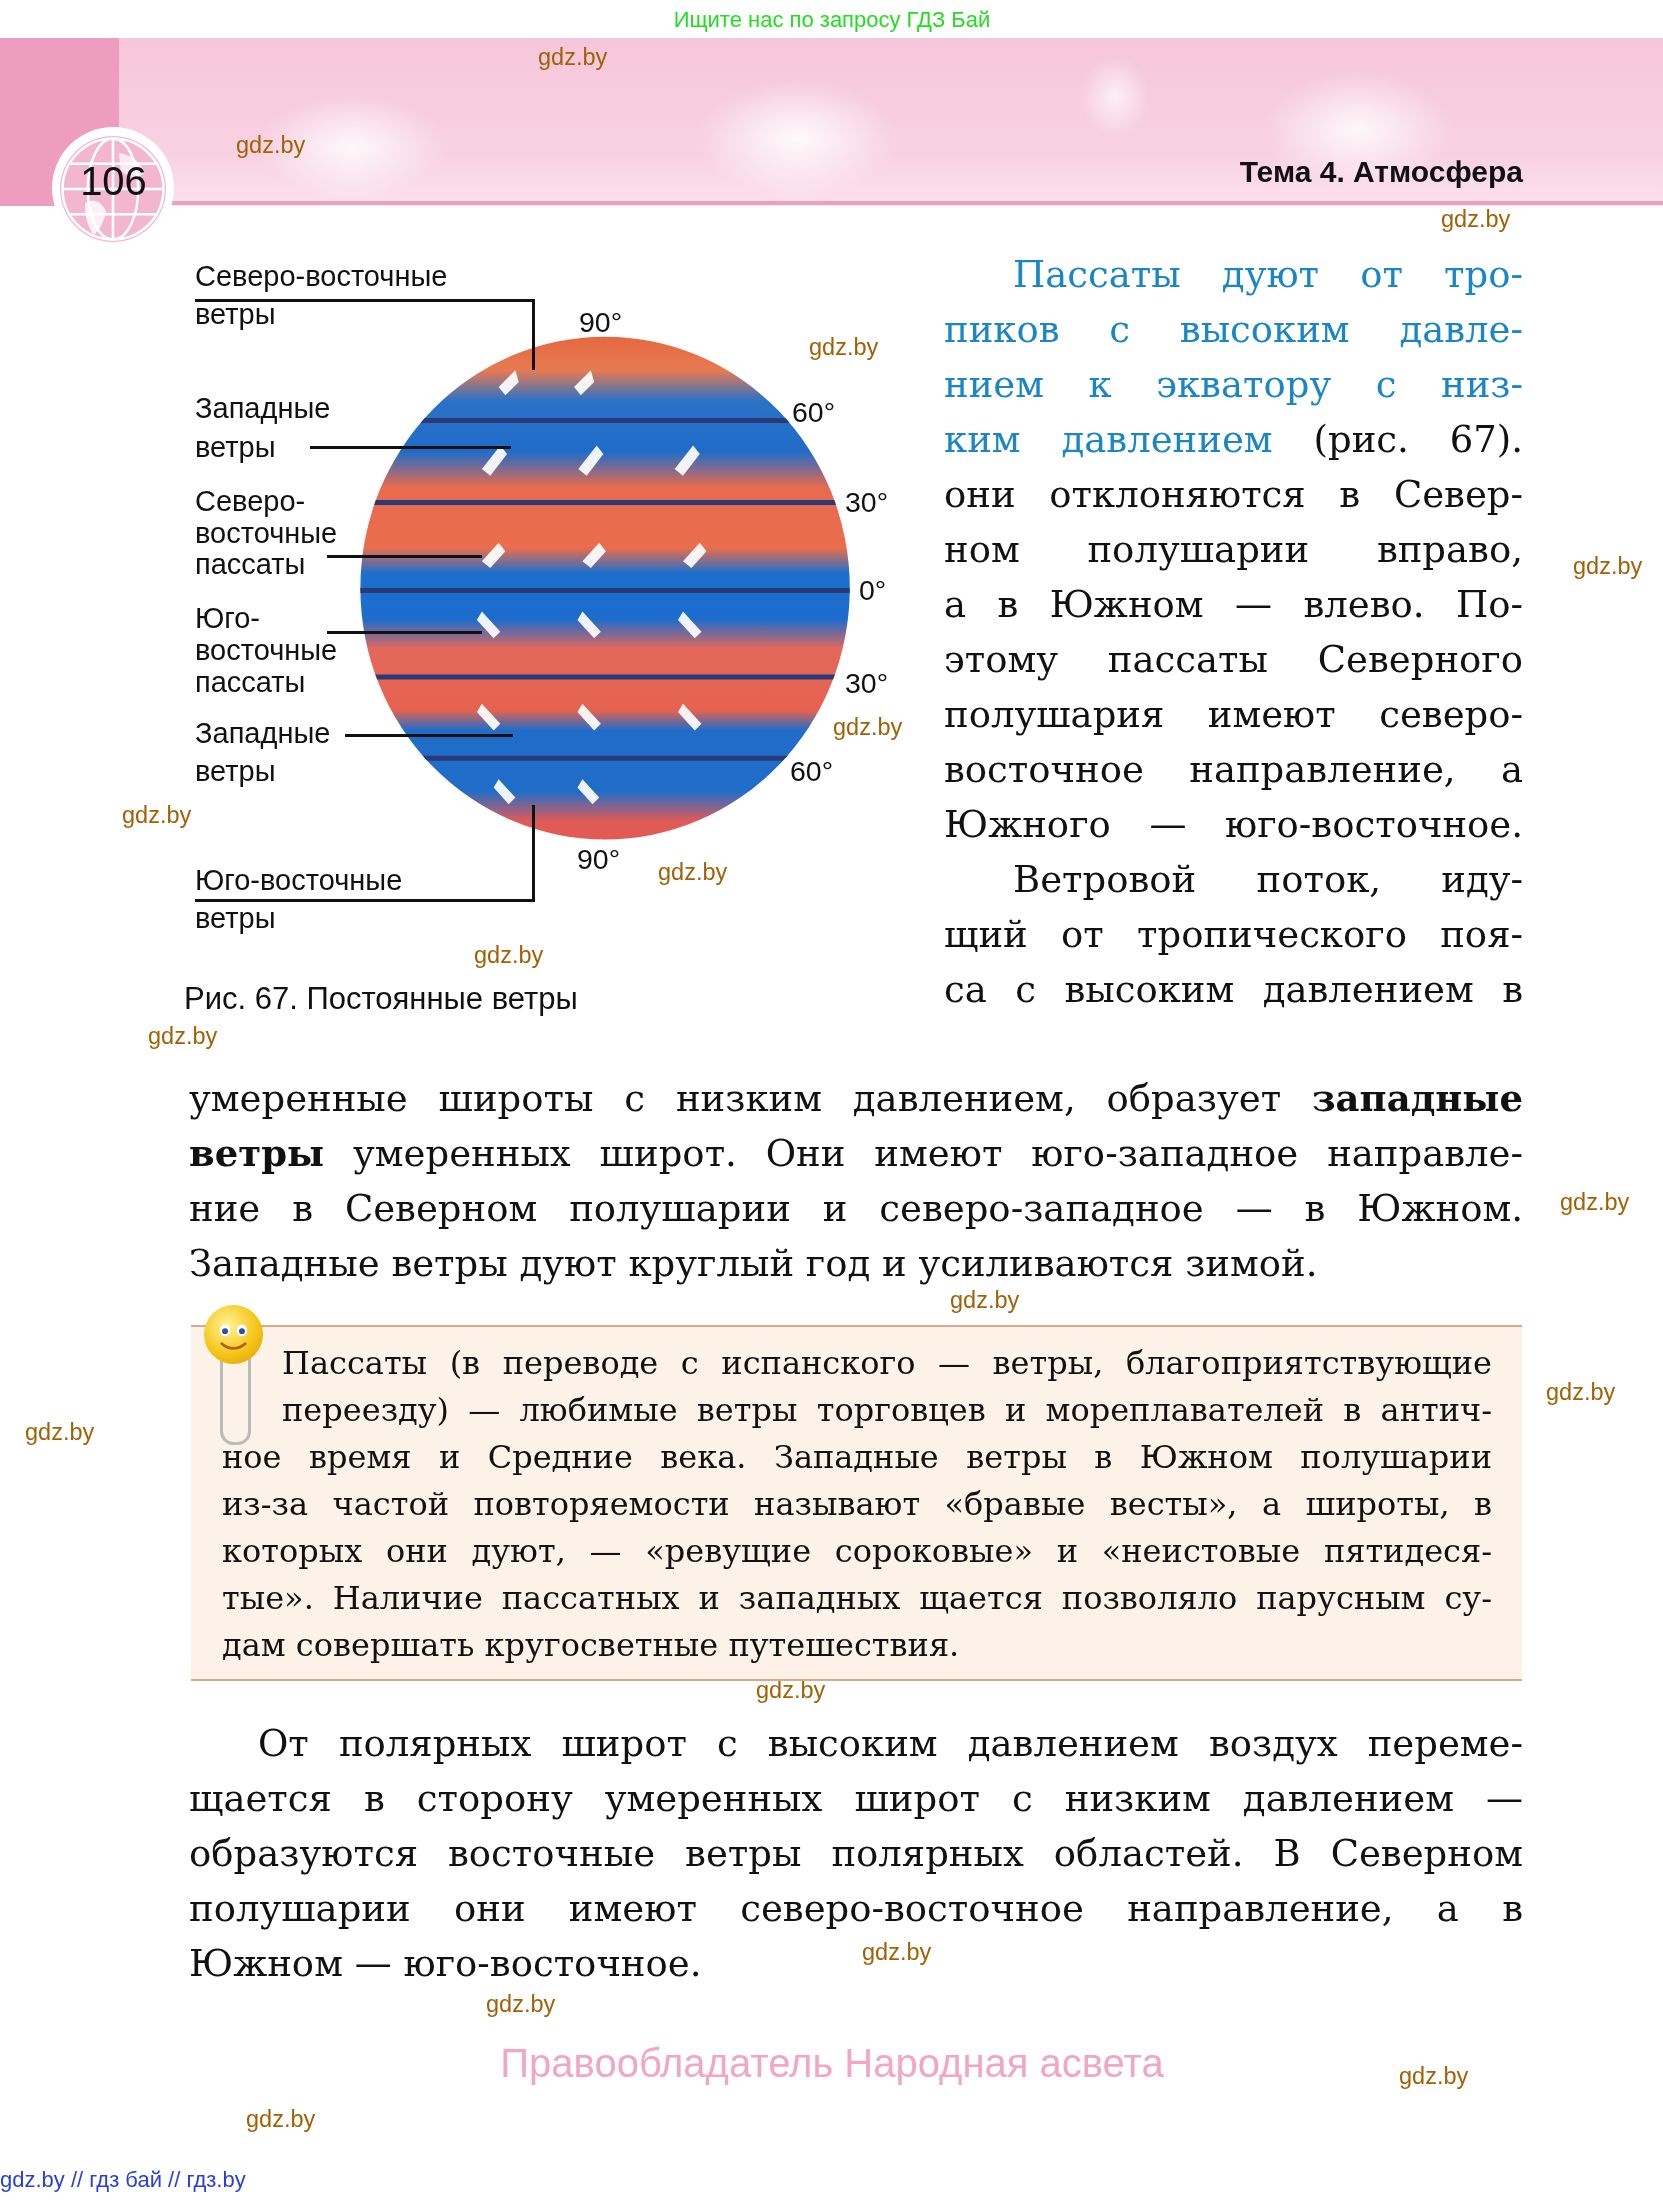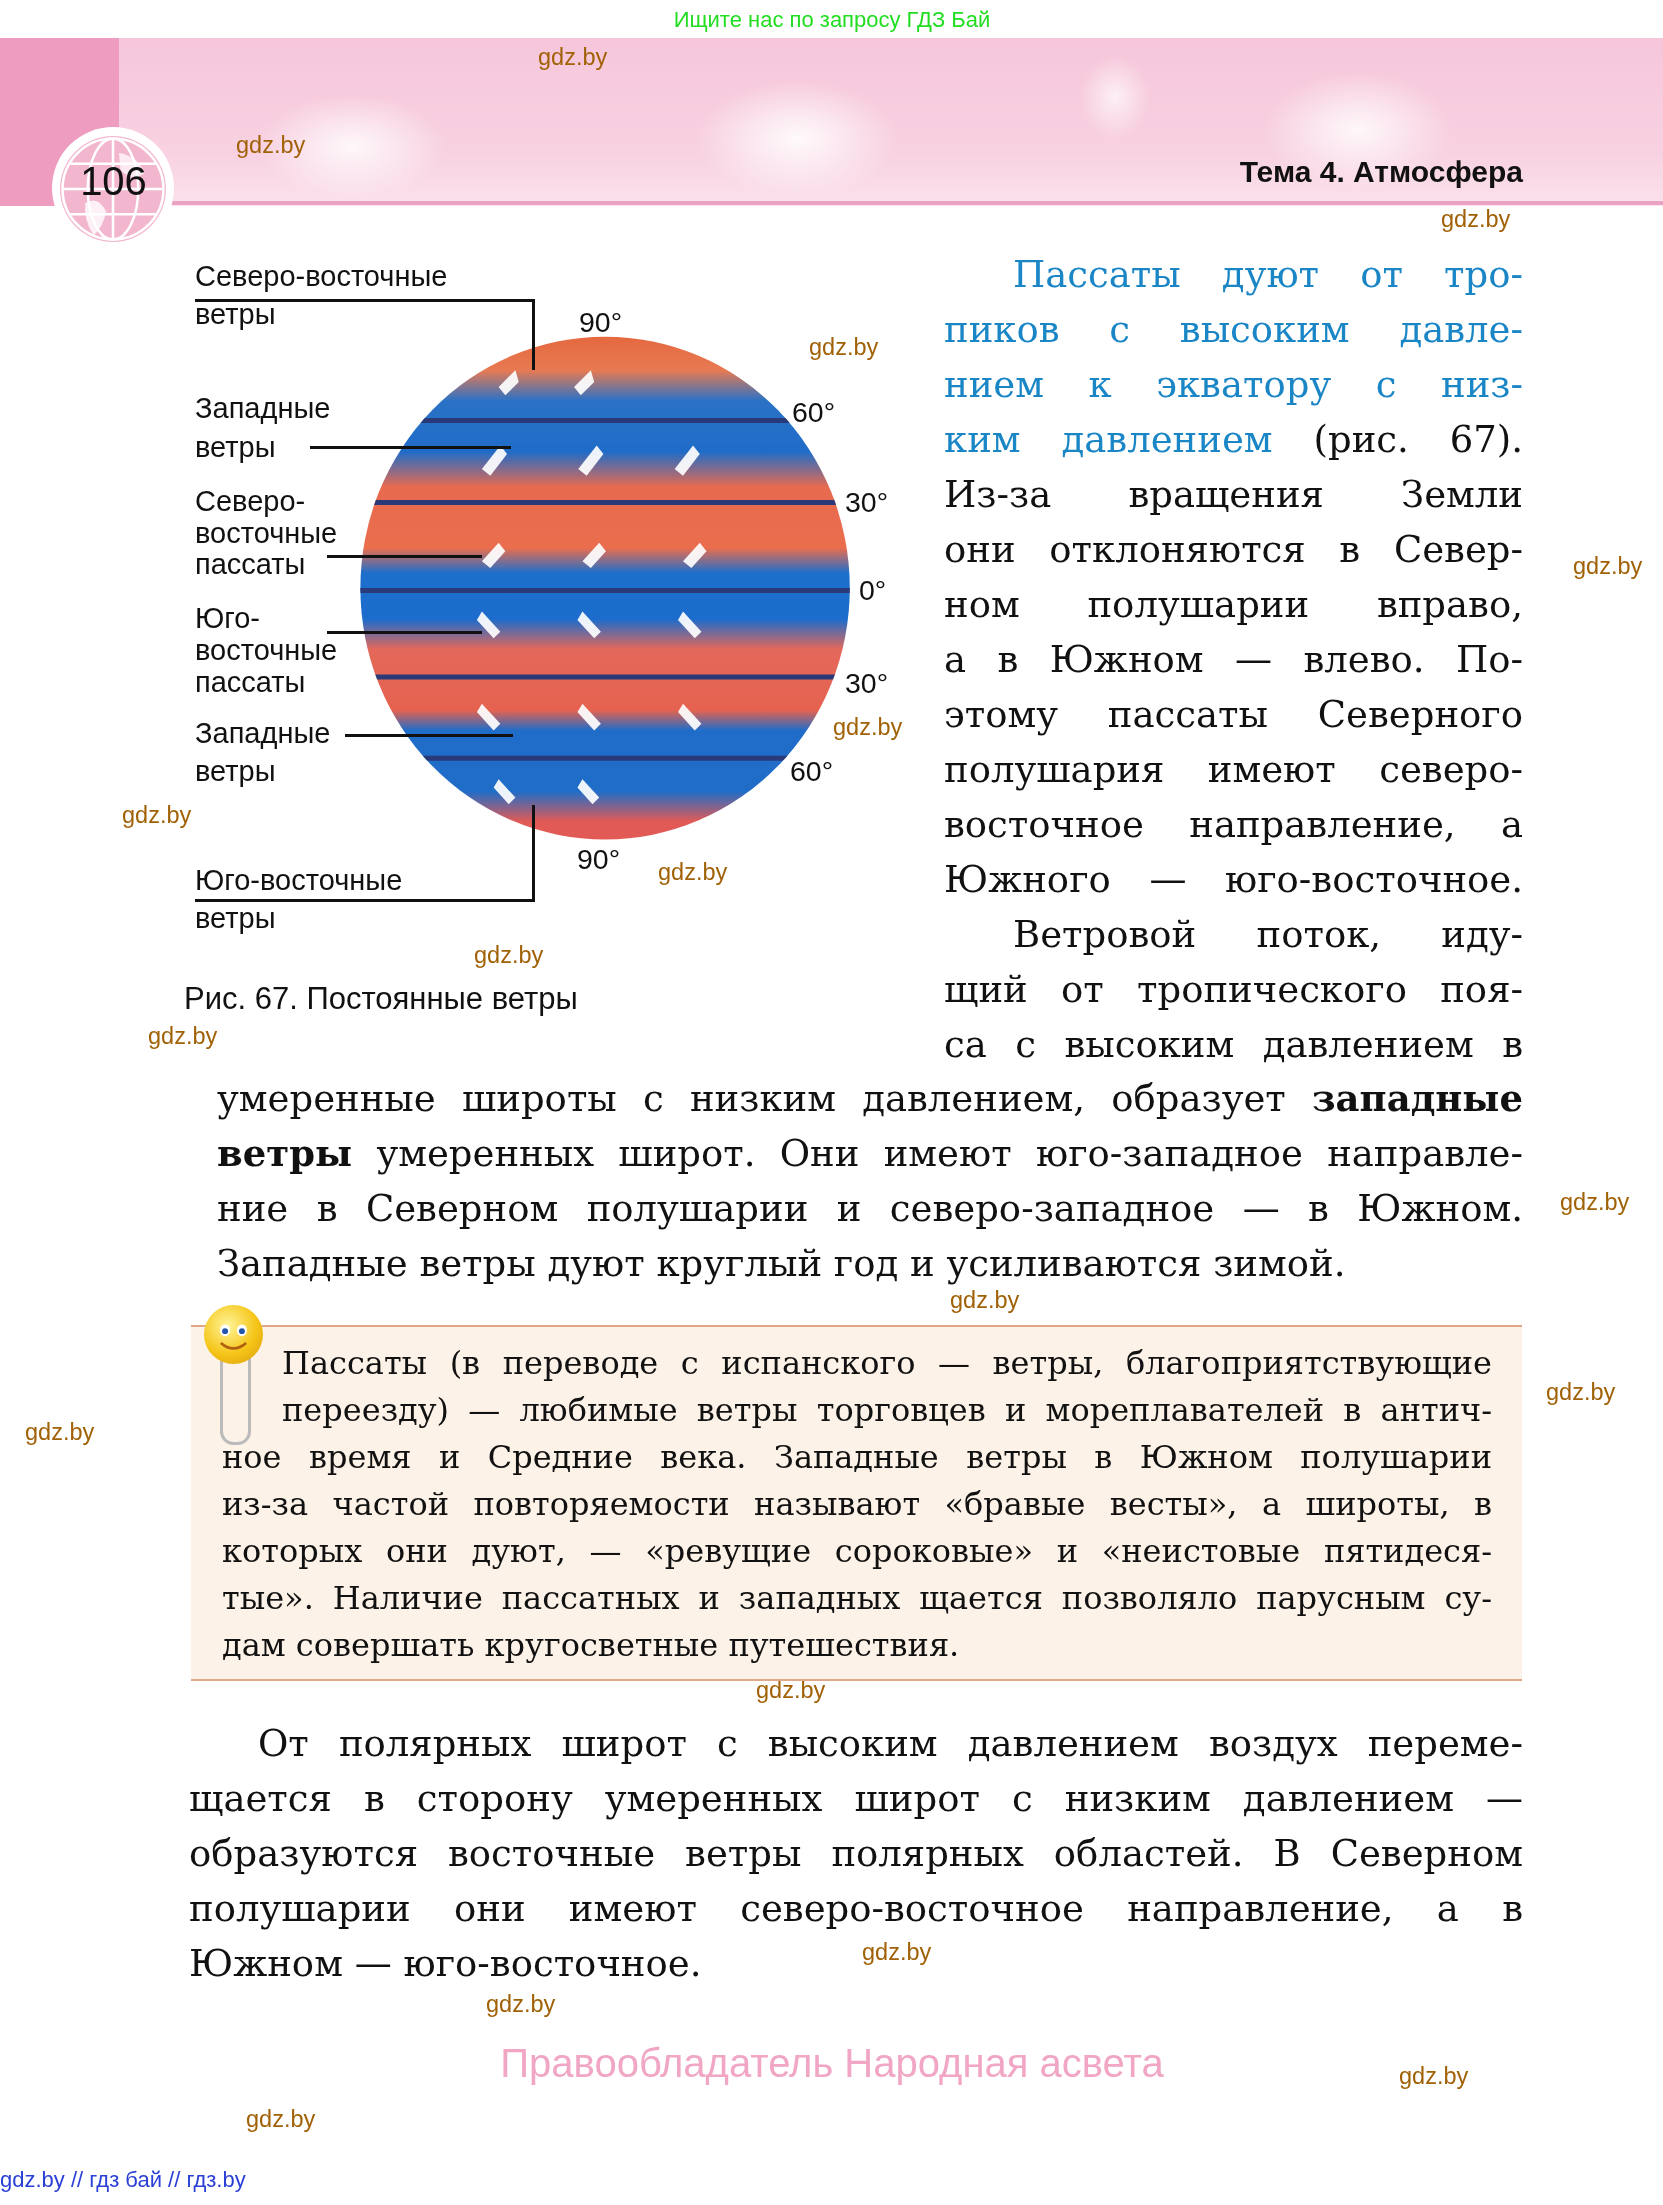--- a/index.html
+++ b/index.html
@@ -20,21 +20,21 @@
   .topic { top:155px; right:141px; font-family:"Liberation Sans", sans-serif; font-weight:bold; font-size:30px; color:#111; }
   .wm { font-family:"Liberation Sans", sans-serif; font-size:23.5px; color:#a16207; }
   .fig-label { font-family:"Liberation Sans", sans-serif; font-size:29px; line-height:32px; color:#111; }
   .deg { font-family:"Liberation Sans", sans-serif; font-size:28.5px; color:#111; }
   .caption { top:981px; left:184px; font-family:"Liberation Sans", sans-serif; font-size:31px; color:#111; }
   .serif-text { font-family:"DejaVu Serif", serif; font-size:37px; line-height:55px; color:#111; text-align:justify; text-align-last:justify; }
   .blue { color:#1a86c6; }
   .rcol { top:247px; left:944px; width:579px; }
   .rcol div { height:55px; white-space:nowrap; }
   .wide { top:1071px; left:189px; width:1334px; }
-  .wide div { height:55px; white-space:nowrap;margin-left:28px; }
+  .wide div { height:55px; white-space:nowrap; }
   .last { text-align-last:left !important; }
   .indent { padding-left:69px; }
   .info-box { top:1325px; left:191px; width:1331px; height:352px; background:#fdf2e7; border-top:2.5px solid #e0a788; border-bottom:2.5px solid #e0a788; }
   .info-text { top:1340px; left:222px; width:1270px; font-size:32px; line-height:47px; color:#111; }
   .info-text div { white-space:nowrap; height:47px; text-align:justify; text-align-last:justify; }
   .smiley { top:1305px; left:204px; width:59px; height:59px; border-radius:50%;
     background: radial-gradient(circle at 40% 35%, #fff59a, #f5c518 55%, #d89a0a 100%); }
   .clip { top:1358px; left:220px; width:25px; height:84px; border:3.4px solid #bbb; border-top:none; border-radius:0 0 13.4px 13.4px; background:transparent; }
   .bottom-text { top:1716px; left:189px; width:1334px; }
   .bottom-text div { height:55px; white-space:nowrap; }
@@ -179,21 +179,20 @@
 <div class="abs deg" style="top:755px;left:790px">60°</div>
 <div class="abs deg" style="top:843px;left:577px">90°</div>
 
 <div class="abs caption">Рис. 67. Постоянные ветры</div>
 
 <div class="abs rcol serif-text">
   <div class="indent"><span class="blue">Пассаты дуют от тро-</span></div>
   <div><span class="blue">пиков с высоким давле-</span></div>
   <div><span class="blue">нием к экватору с низ-</span></div>
   <div><span class="blue">ким давлением</span><span> (рис. 67).</span></div>
-  <div><span>Из-за вращения Земли</span></div>
   <div><span>они отклоняются в Север-</span></div>
   <div><span>ном полушарии вправо,</span></div>
   <div><span>а в Южном — влево. По-</span></div>
   <div><span>этому пассаты Северного</span></div>
   <div><span>полушария имеют северо-</span></div>
   <div><span>восточное направление, а</span></div>
   <div><span>Южного — юго-восточное.</span></div>
   <div class="indent"><span>Ветровой поток, иду-</span></div>
   <div><span>щий от тропического поя-</span></div>
   <div><span>са с высоким давлением в</span></div>

